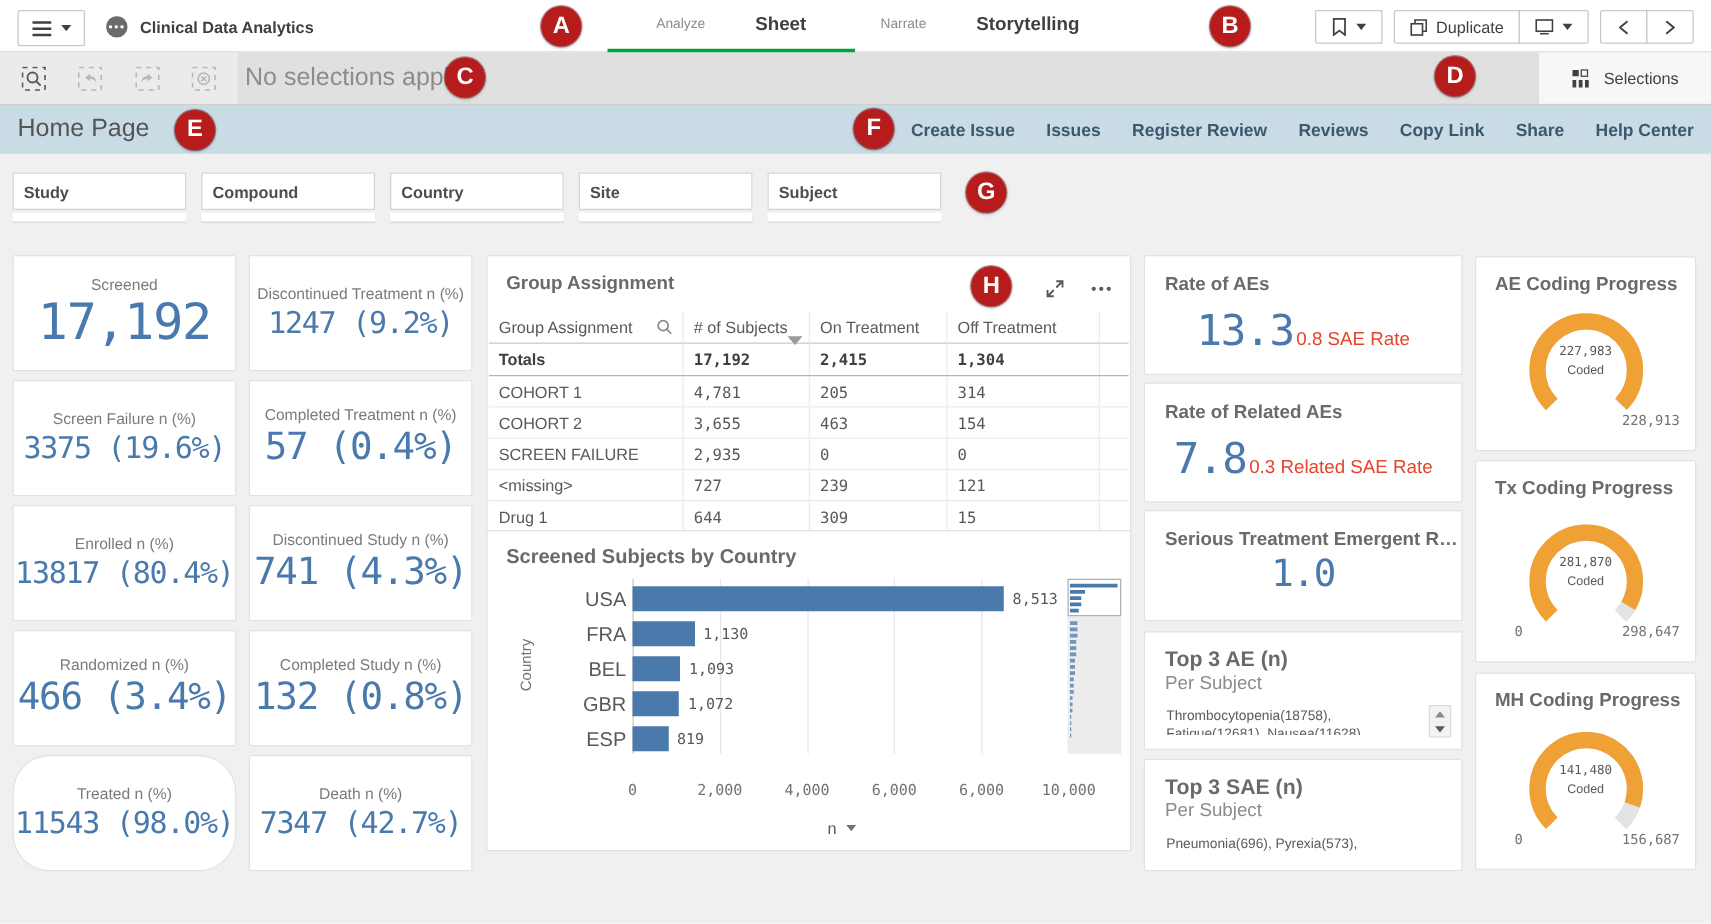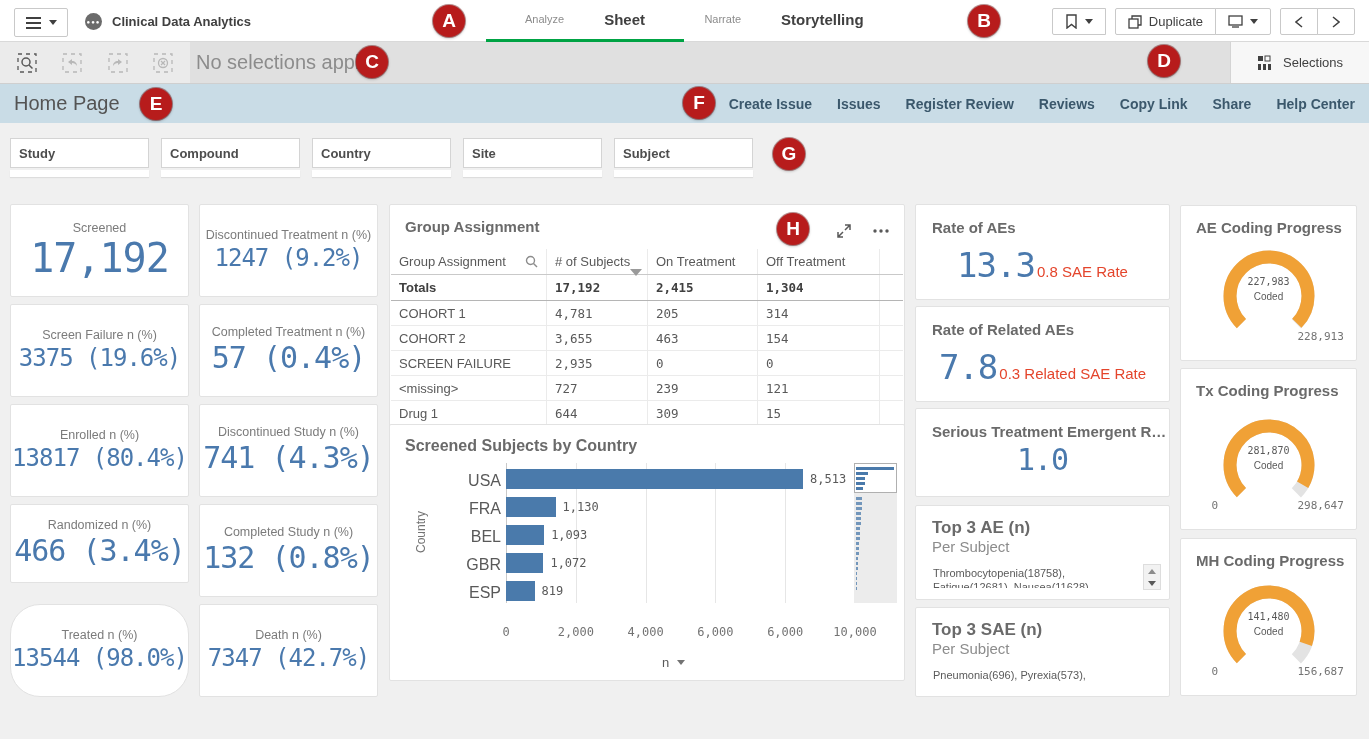--- a/index.html
+++ b/index.html
@@ -274,31 +274,31 @@
         <div class="kvalue lg">57 (0.4%)</div>
       </div>
       <div class="card kpi" style="left:10px;top:404px;width:179px;height:93px;">
         <div class="klabel">Enrolled n (%)</div>
         <div class="kvalue md">13817 (80.4%)</div>
       </div>
       <div class="card kpi" style="left:199px;top:404px;width:179px;height:93px;">
         <div class="klabel">Discontinued Study n (%)</div>
         <div class="kvalue lg">741 (4.3%)</div>
       </div>
-      <div class="card kpi" style="left:10px;top:504px;width:179px;height:79px;">
+      <div class="card kpi" style="left:10px;top:504px;width:179px;height:93px;">
         <div class="klabel">Randomized n (%)</div>
         <div class="kvalue lg">466 (3.4%)</div>
       </div>
       <div class="card kpi" style="left:199px;top:504px;width:179px;height:93px;">
         <div class="klabel">Completed Study n (%)</div>
         <div class="kvalue lg">132 (0.8%)</div>
       </div>
       <div class="card kpi" style="left:10px;top:604px;width:179px;height:93px;border-radius:30px;">
         <div class="klabel">Treated n (%)</div>
-        <div class="kvalue md">13544 (98.0%)</div>
+        <div class="kvalue md">11543 (98.0%)</div>
       </div>
       <div class="card kpi" style="left:199px;top:604px;width:179px;height:93px;">
         <div class="klabel">Death n (%)</div>
         <div class="kvalue md">7347 (42.7%)</div>
       </div>
       <div class="card" style="left:389px;top:204px;width:516px;height:228px;">
         <div class="ctitle tbl-head">Group Assignment</div>
         <div class="tbl-icons">
           <span class="icon">
             <svg width="16" height="16" viewBox="0 0 16 16">

